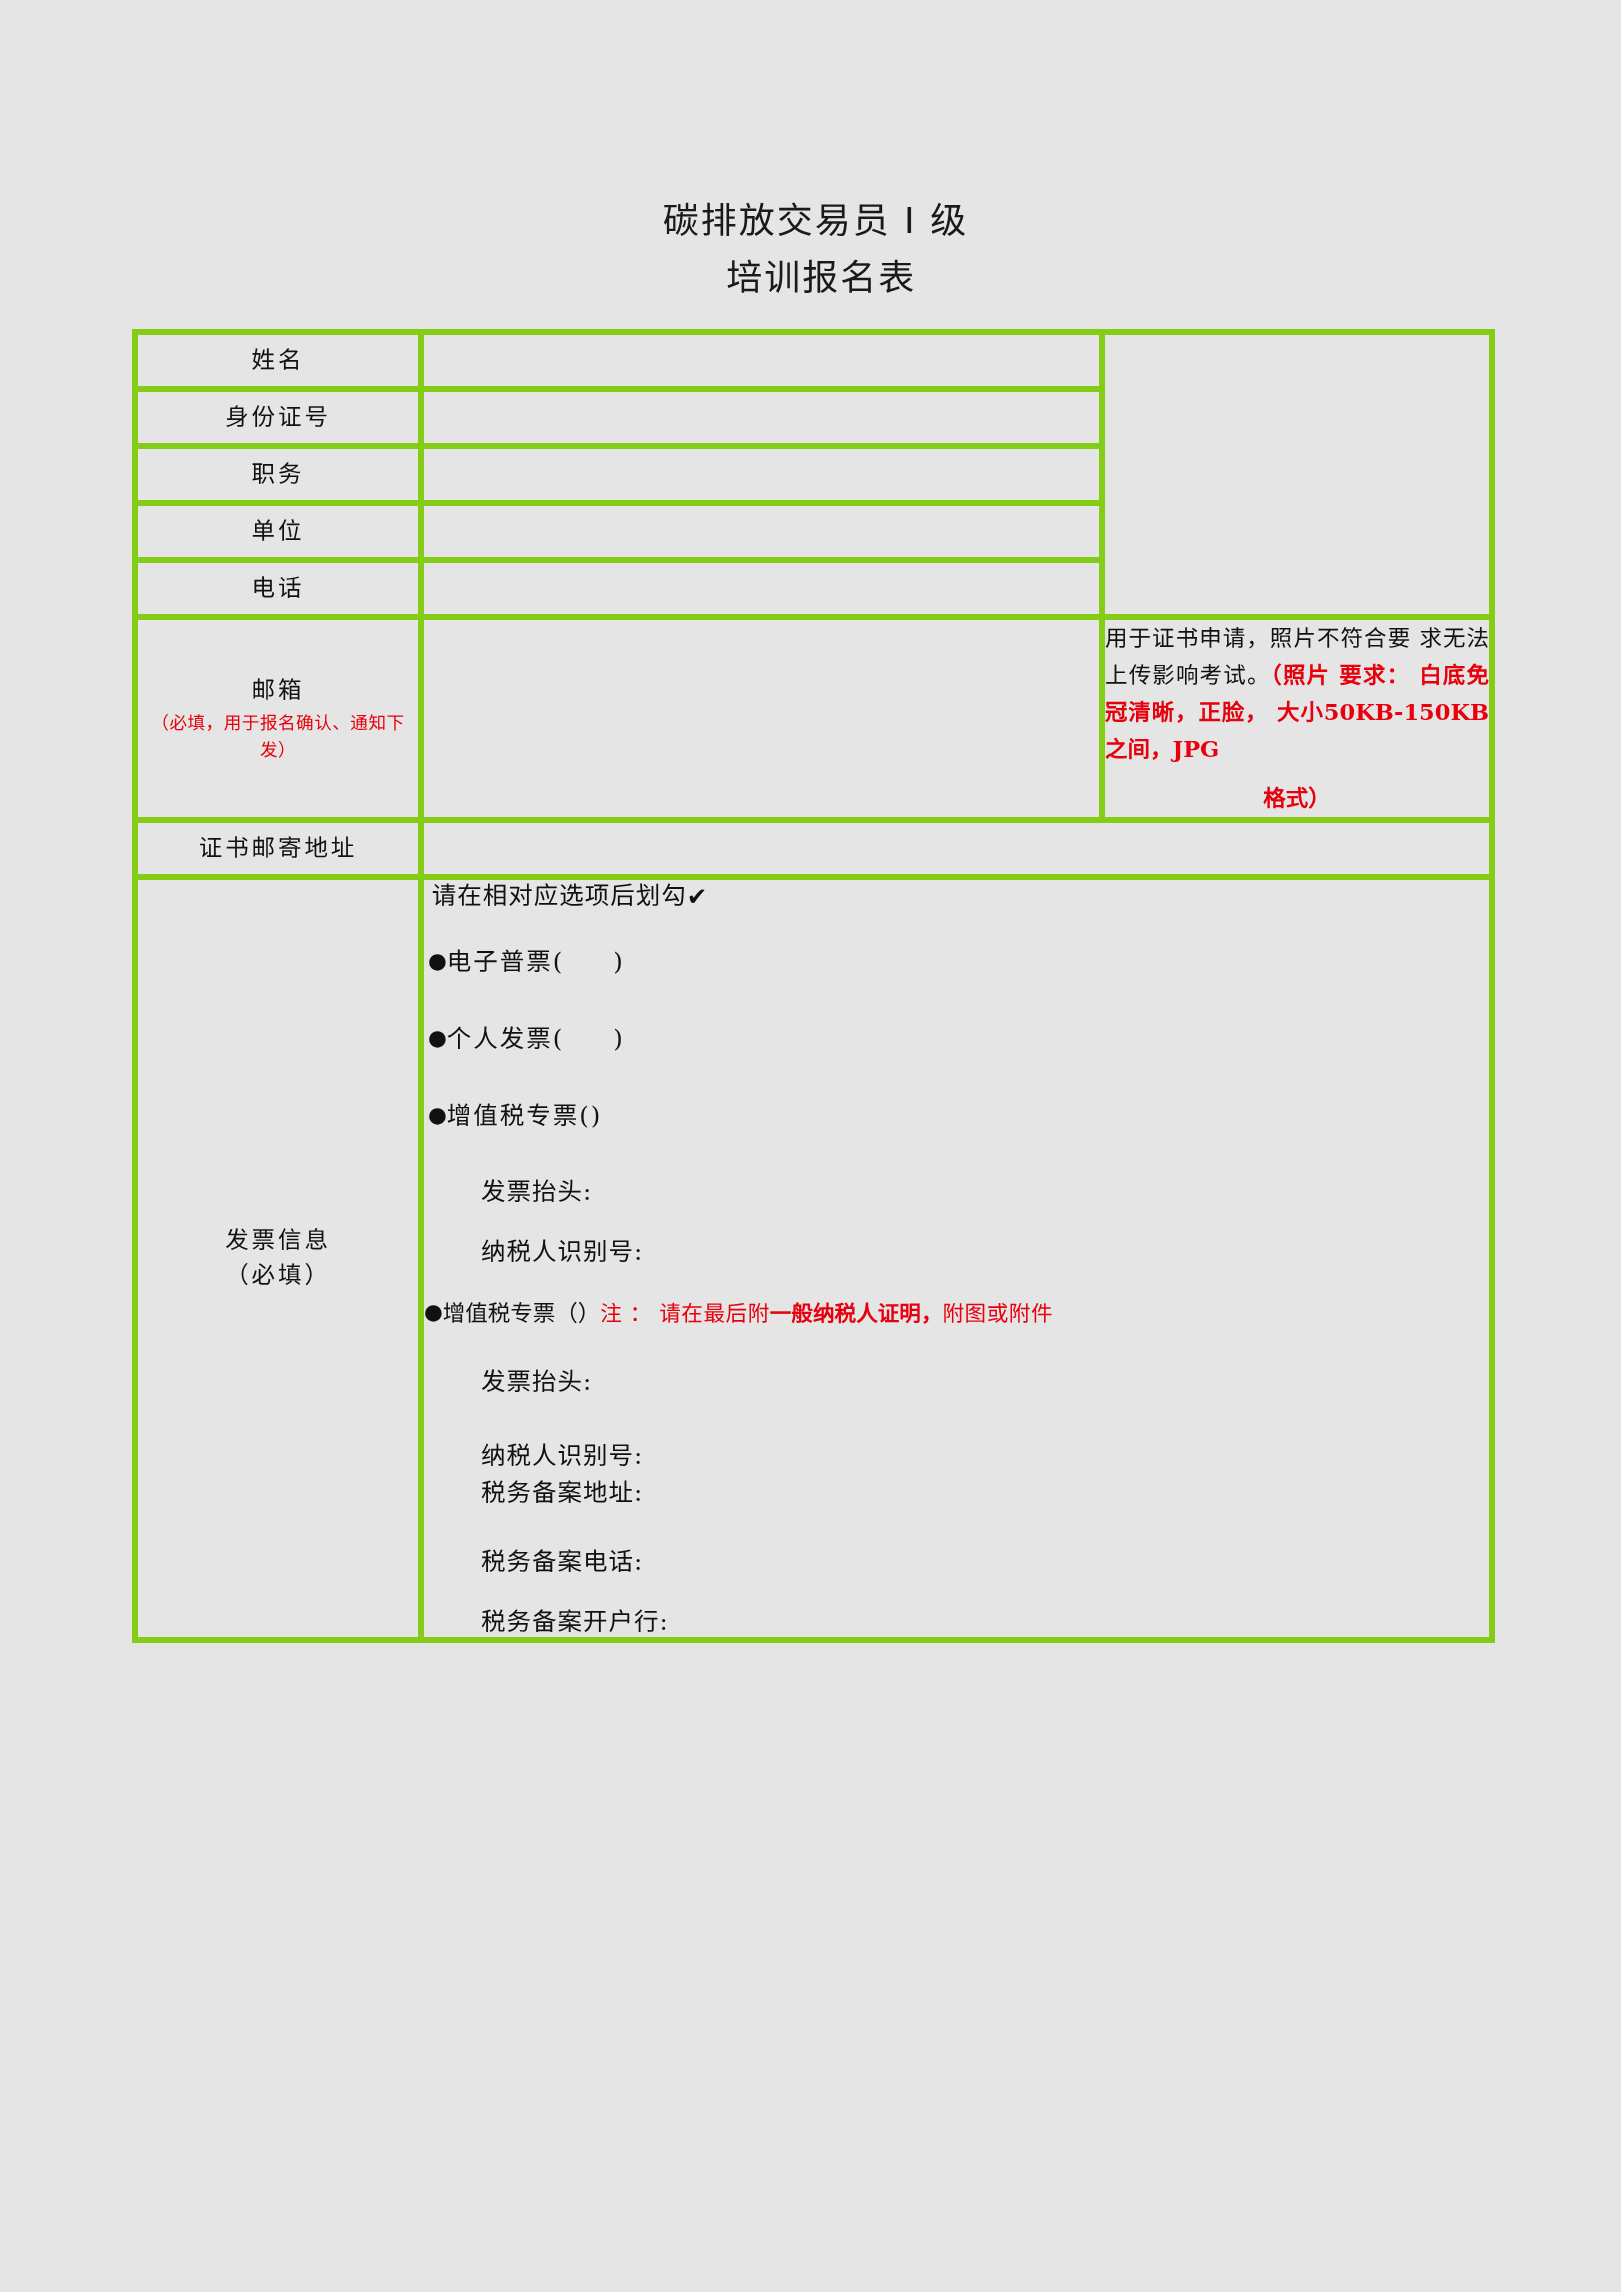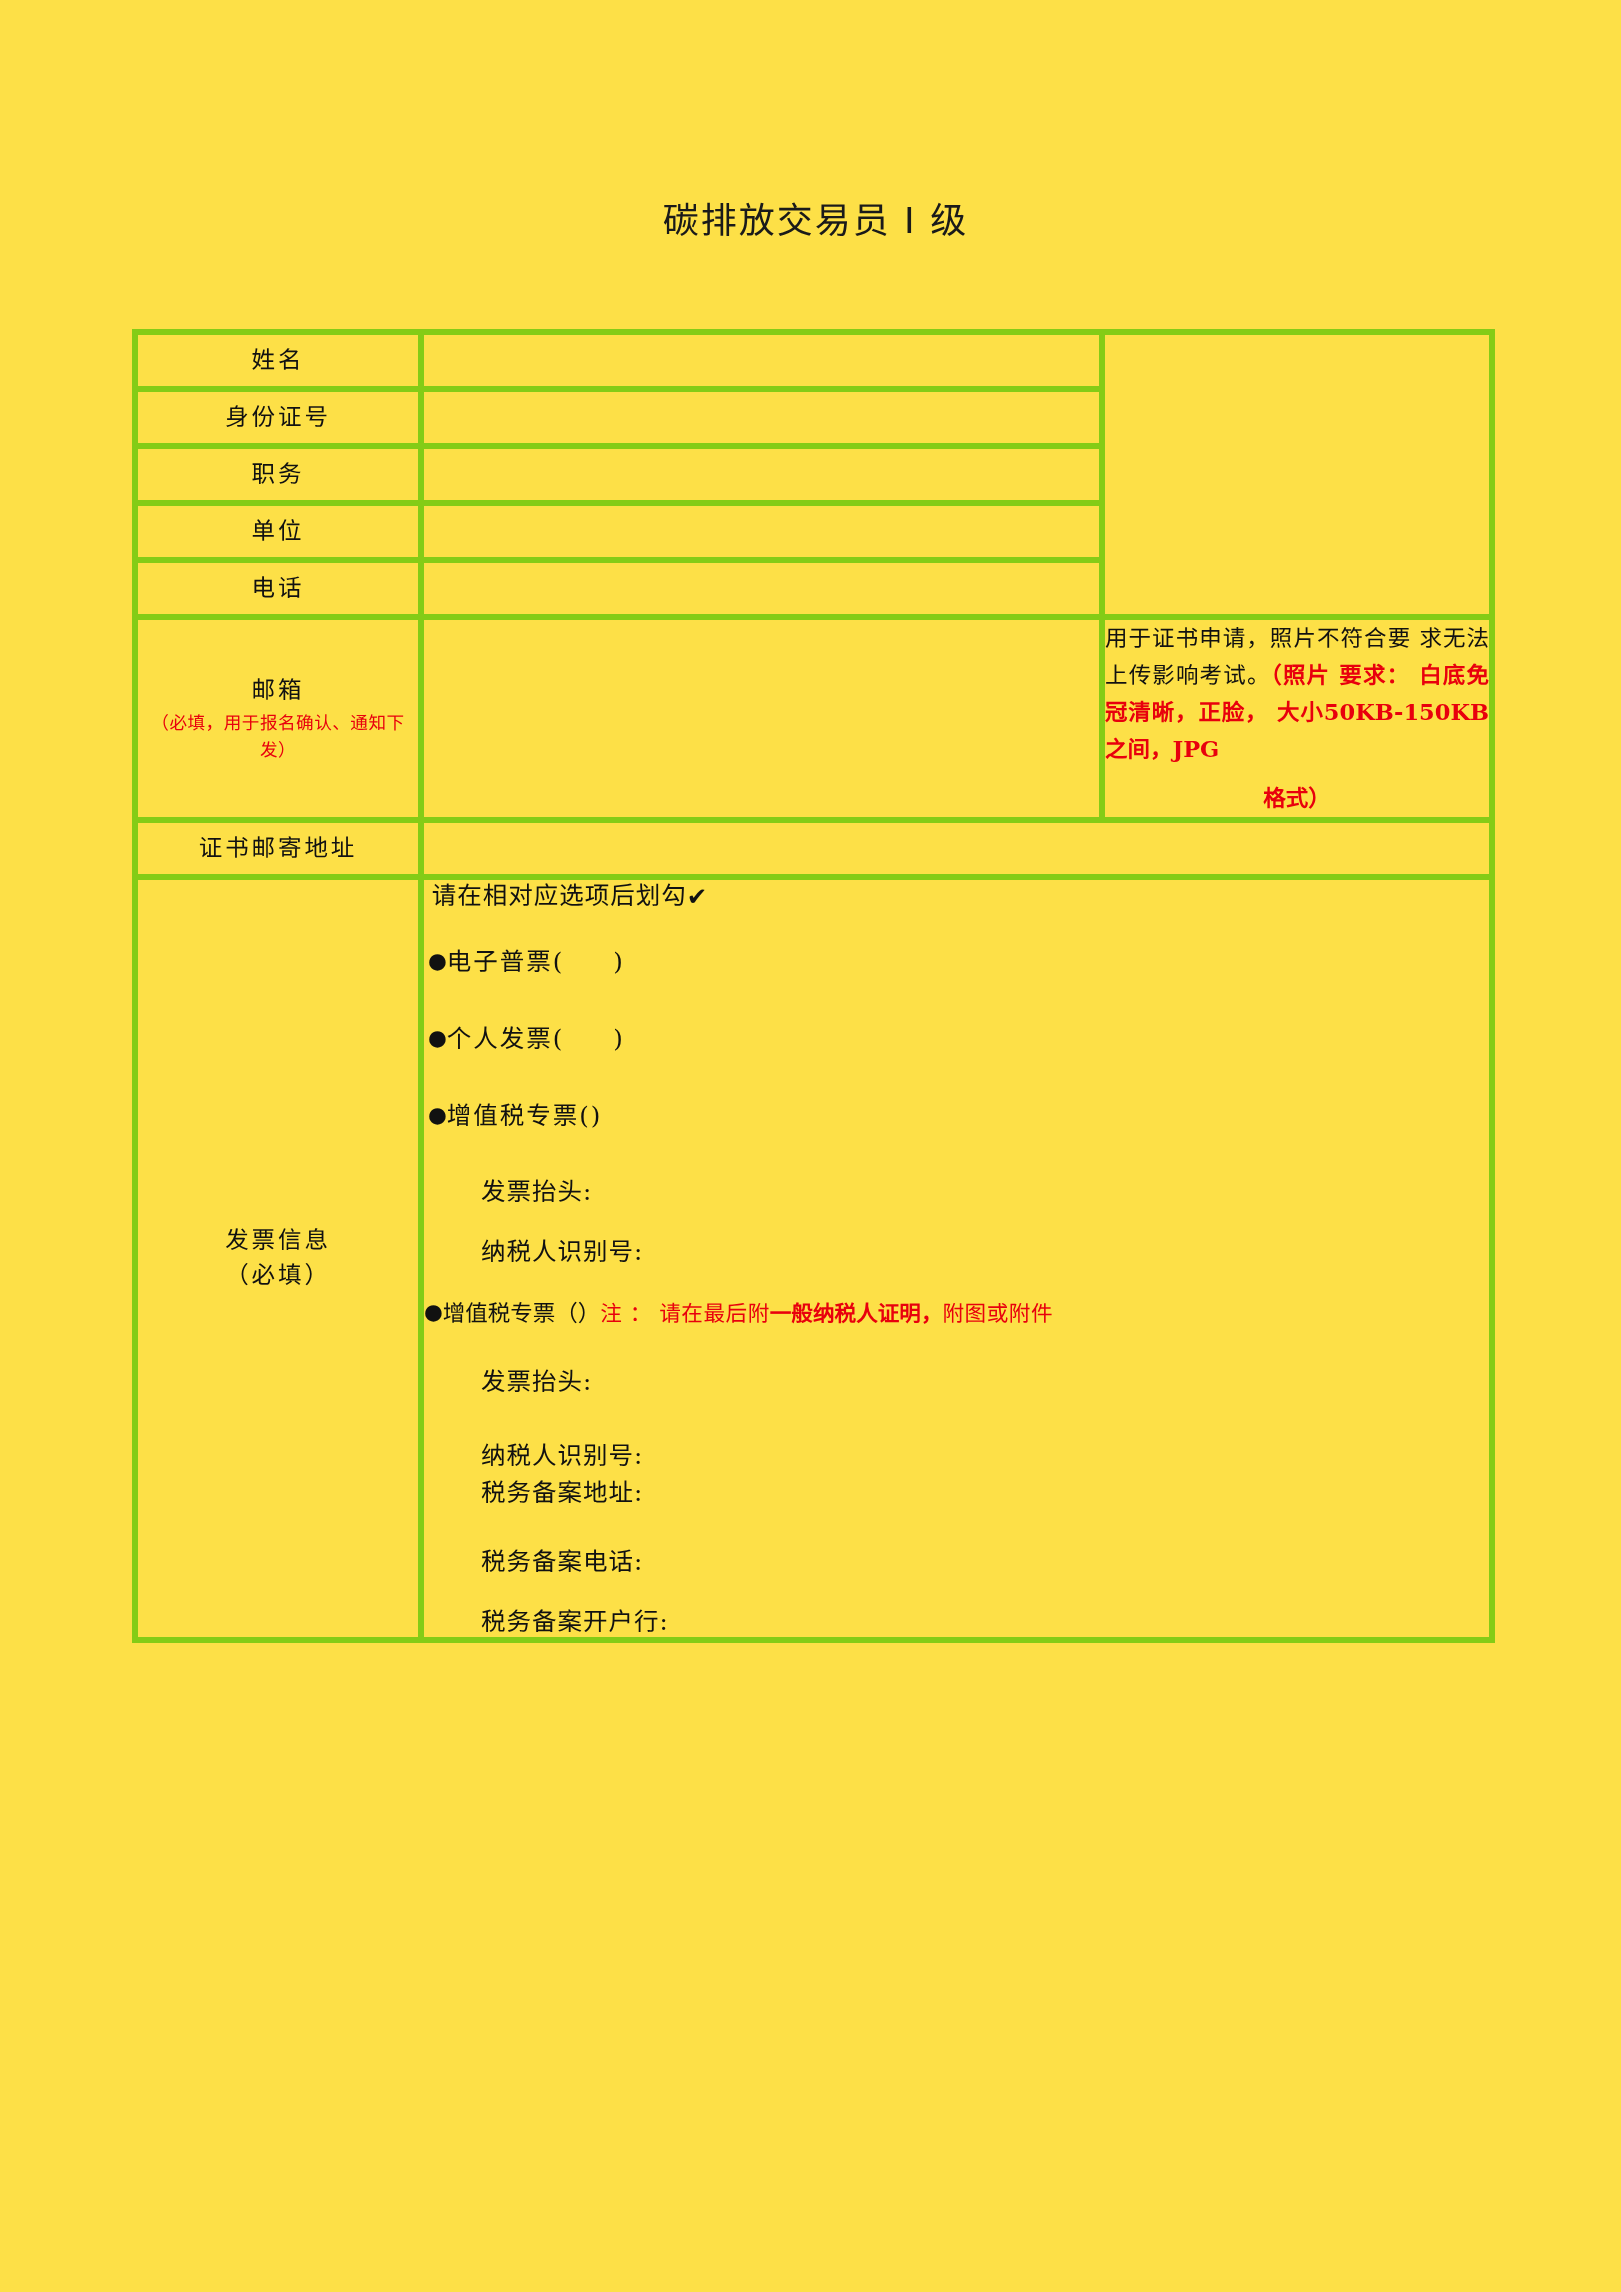--- a/index.html
+++ b/index.html
@@ -13,21 +13,21 @@
     height: 2293px;
     font-family: "DejaVu Serif", "Liberation Serif", serif;
     color: #000000;
     -webkit-font-smoothing: antialiased;
   }
 
   .page {
     position: relative;
     width: 1621px;
     height: 2293px;
-    background: #fde047;
+    background: #e5e5e5;
     box-sizing: border-box;
   }
 
   
   .title-block {
     position: absolute;
     left: 0;
     top: 192px;
     width: 1621px;
     text-align: center;
@@ -176,20 +176,21 @@
   }
   .inv-sub.last { margin-bottom: 0; }
 </style>
 </head>
 <body>
 
 <div class="page">
 
   <div class="title-block">
     <div class="title-line title-line-1">碳排放交易员 Ⅰ 级</div>
+    <div class="title-line title-line-2">培训报名表</div>
   </div>
 
   <table class="form-table">
     <colgroup>
       <col class="col-label">
       <col class="col-value">
       <col class="col-photo">
     </colgroup>
     <tbody>
 

